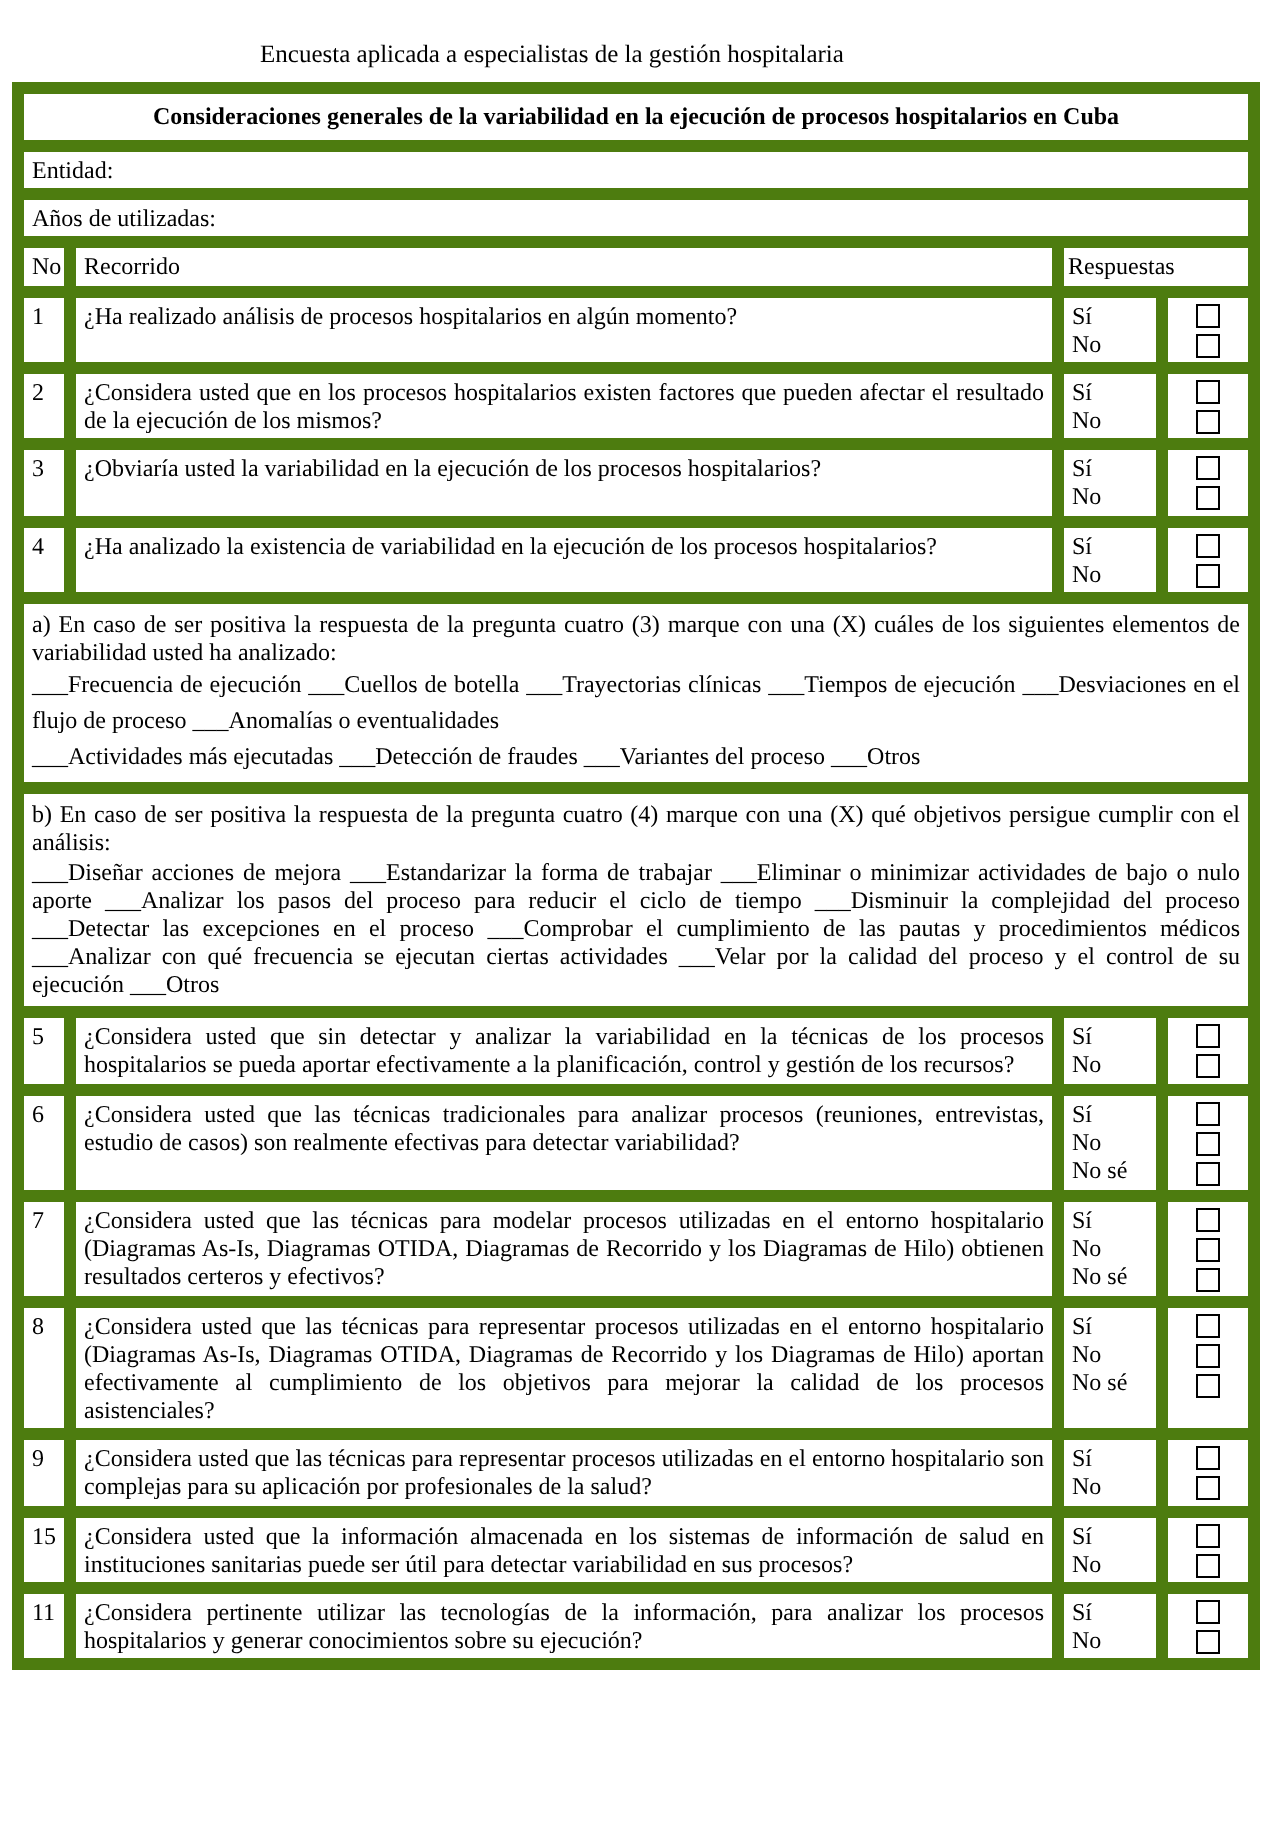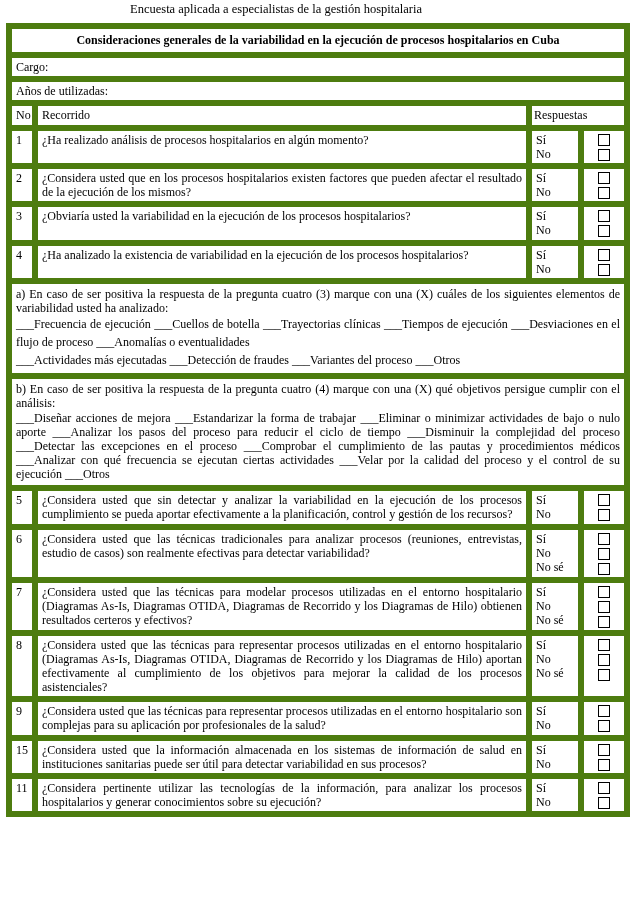--- a/index.html
+++ b/index.html
@@ -11,21 +11,21 @@
     width: 636px;
     height: 921px;
     font-family: "Liberation Serif", serif;
     font-size: 11.5px;
     color: #000000;
     overflow: hidden;
   }
   .page {
     width: 552px;
     box-sizing: border-box;
-    padding: 0 6px 0 6px;
+    padding: 18px 6px 0 6px;
   }
   .doc-header {
     text-align: center;
     font-family: "Liberation Serif", serif;
     font-size: 12.5px;
     padding: 2px 0 6px 0;
   }
   table.main {
     width: 624px;
     border-collapse: collapse;
@@ -109,21 +109,21 @@
       <col class="col-resp">
       <col class="col-box">
     </colgroup>
     <tbody>
 
       <tr>
         <td colspan="4" class="title-cell">Consideraciones generales de la variabilidad en la ejecución de procesos hospitalarios en Cuba</td>
       </tr>
 
       <tr>
-        <td colspan="4" class="field-cell">Cargo:</td>
+        <td colspan="4" class="field-cell">Entidad:</td>
       </tr>
       <tr>
         <td colspan="4" class="field-cell">Años de utilizadas:</td>
       </tr>
 
       <tr class="hdr">
         <td>No</td>
         <td>Recorrido</td>
         <td colspan="2" class="resp-head">Respuestas</td>
       </tr>
@@ -198,21 +198,21 @@
 
       <tr>
         <td colspan="4" class="para-cell">
           <p>b) En caso de ser positiva la respuesta de la pregunta cuatro (4) marque con una (X) qué objetivos persigue cumplir con el análisis:</p>
           <p>___Diseñar acciones de mejora        ___Estandarizar la forma de trabajar        ___Eliminar o minimizar actividades de bajo o nulo aporte      ___Analizar los pasos del proceso para reducir el ciclo de tiempo ___Disminuir la complejidad del proceso          ___Detectar las excepciones en el proceso ___Comprobar el cumplimiento de las pautas y procedimientos médicos ___Analizar con qué frecuencia se ejecutan ciertas actividades  ___Velar por la calidad del proceso y el control de su ejecución ___Otros</p>
         </td>
       </tr>
 
       <tr>
         <td>5</td>
-        <td class="q-text">¿Considera usted que sin detectar y analizar la variabilidad en la ejecución de los procesos cumplimiento se pueda aportar efectivamente a la planificación, control y gestión de los recursos?</td>
+        <td class="q-text">¿Considera usted que sin detectar y analizar la variabilidad en la técnicas de los procesos hospitalarios se pueda aportar efectivamente a la planificación, control y gestión de los recursos?</td>
         <td>
           <div>Sí</div>
           <div>No</div>
         </td>
         <td>
           <div class="box-wrap">
             <span class="chk"></span>
             <span class="chk"></span>
           </div>
         </td>

